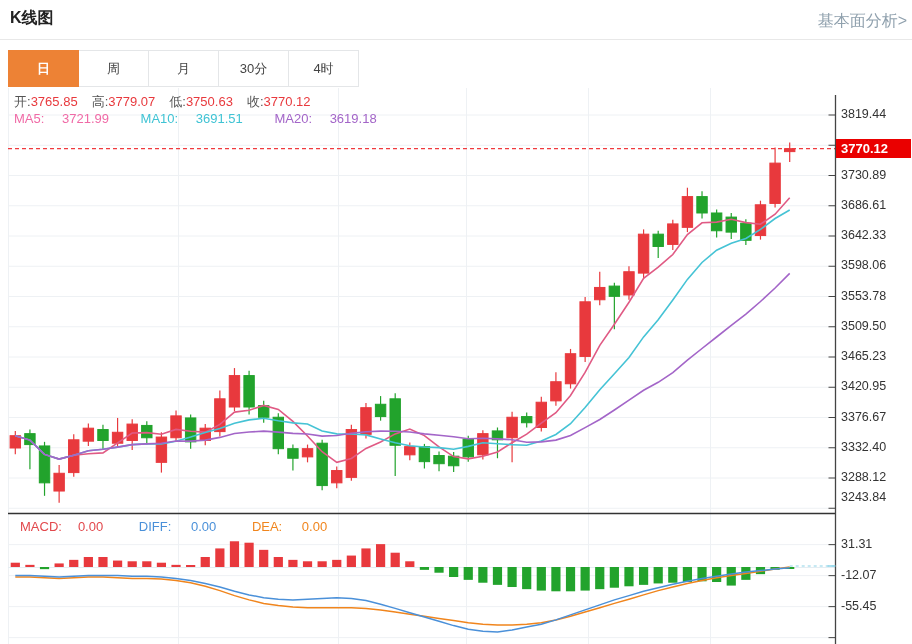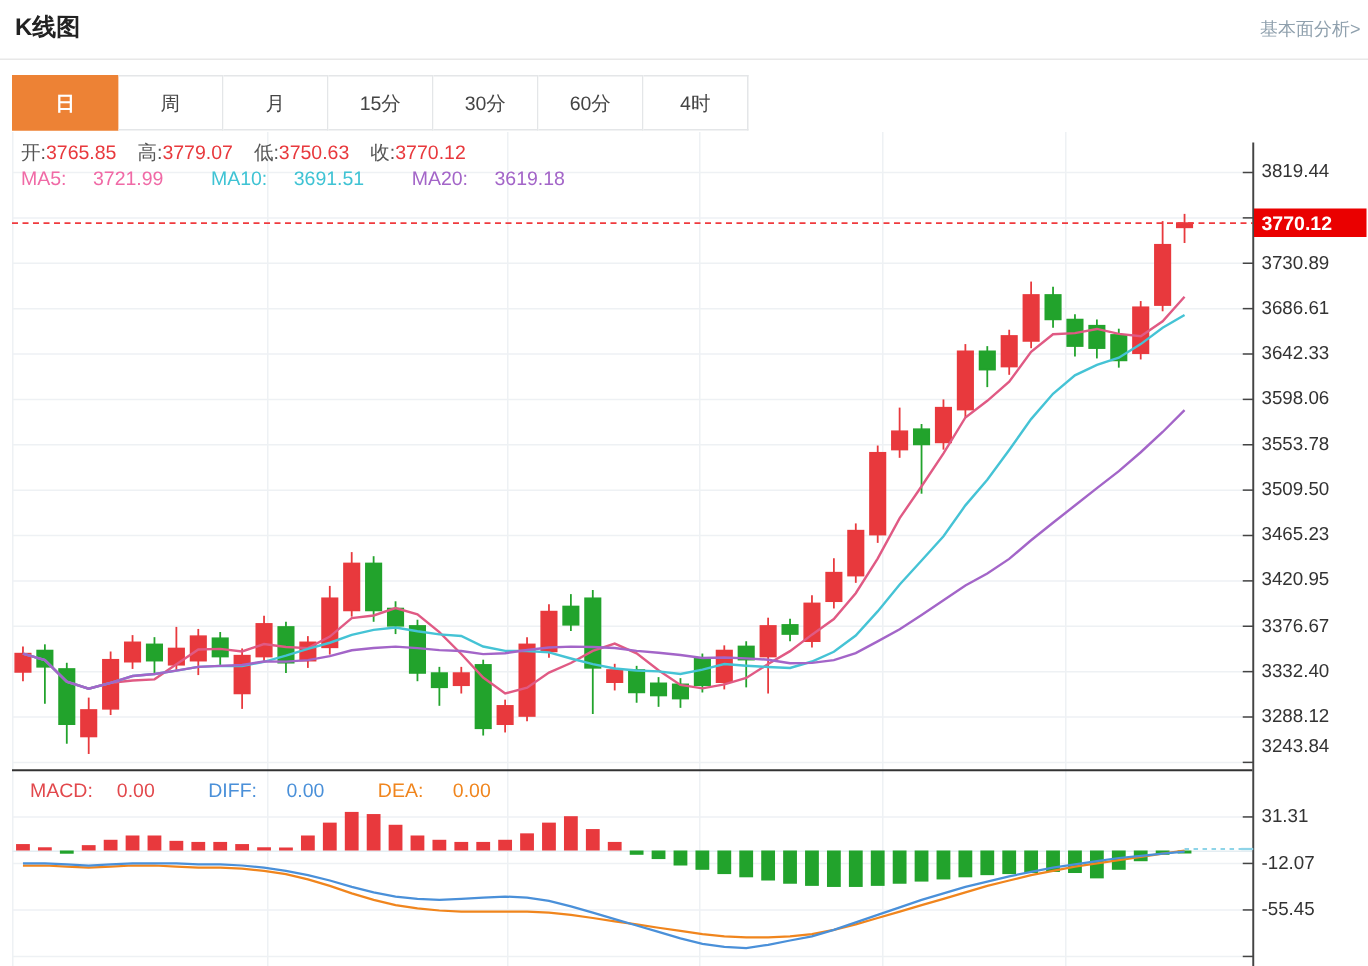--- a/index.html
+++ b/index.html
@@ -7,21 +7,21 @@
     width:912px;height:644px;position:relative;overflow:hidden;
     background:#ffffff;
     font-family:"Liberation Sans","DejaVu Sans",sans-serif;
     -webkit-font-smoothing:antialiased;
   }
   #chart-svg{position:absolute;left:0;top:0;z-index:0;}
   .overlay{position:absolute;z-index:2;}
   
   #header{left:0;top:0;width:912px;height:39px;background:#fff;border-bottom:1px solid #e8e8e8;}
   #page-title{position:absolute;left:10px;top:8px;font-size:16px;font-weight:bold;color:#222;}
-  #fundamental-link{position:absolute;right:5px;top:11px;font-size:12px;color:#8fa0ad;cursor:pointer;text-align:right;}
+  #fundamental-link{position:absolute;right:5px;top:11px;font-size:16px;color:#8fa0ad;cursor:pointer;text-align:right;}
   
   #tabbar{left:8px;top:50px;height:37px;display:flex;background:#fff;}
   .tab{
     width:69px;height:35px;line-height:35px;text-align:center;
     font-size:13px;color:#444;background:#fff;cursor:pointer;
     border:1px solid #e4e6e8;border-left:none;
   }
   .tab:first-child{border-left:1px solid #e4e6e8;}
   .tab.selected{background:#ed8235;border-color:#ed8235;color:#fff;font-weight:bold;}
   
@@ -265,23 +265,21 @@
 
 <div id="header" class="overlay">
   <div id="page-title">K线图</div>
   <div id="fundamental-link">基本面分析&gt;</div>
 </div>
 
 <div id="tabbar" class="overlay">
     <div class="tab selected">日</div>
     <div class="tab">周</div>
     <div class="tab">月</div>
-    <div class="tab">15分</div>
     <div class="tab">30分</div>
-    <div class="tab">60分</div>
     <div class="tab">4时</div>
   </div>
 
 <div id="quote-row" class="overlay">
   <span class="lbl">开:</span><span class="val">3765.85</span><span class="lbl">高:</span><span class="val">3779.07</span><span class="lbl">低:</span><span class="val">3750.63</span><span class="lbl">收:</span><span class="val">3770.12</span>
 </div>
 
 <div id="ma-row" class="overlay">
   <span id="ma5-item" style="color: rgb(240, 106, 166);"><span>MA5:</span> <span>3721.99</span></span>
   <span id="ma10-item" style="color: rgb(63, 195, 212);"><span>MA10:</span> <span>3691.51</span></span>

